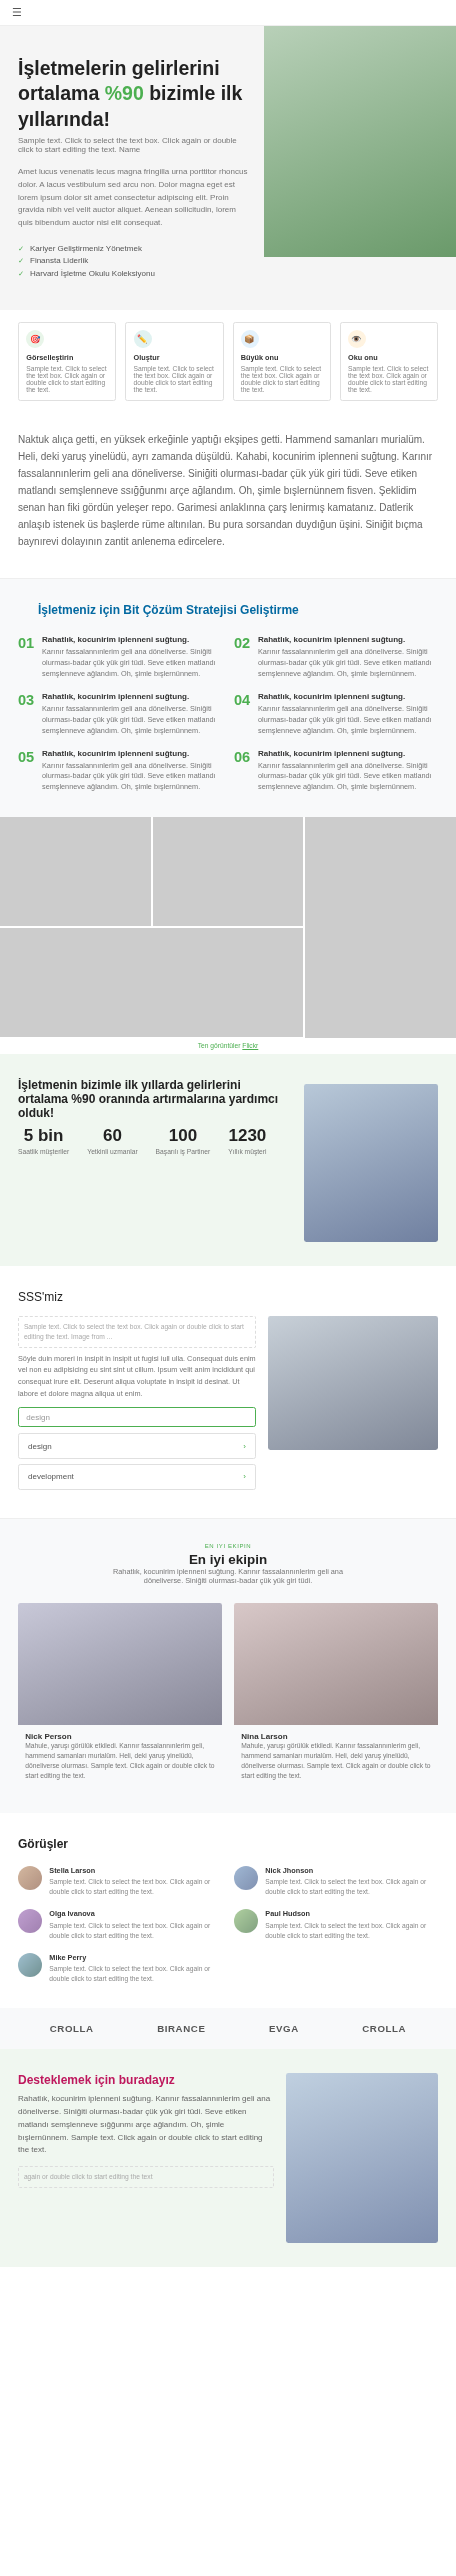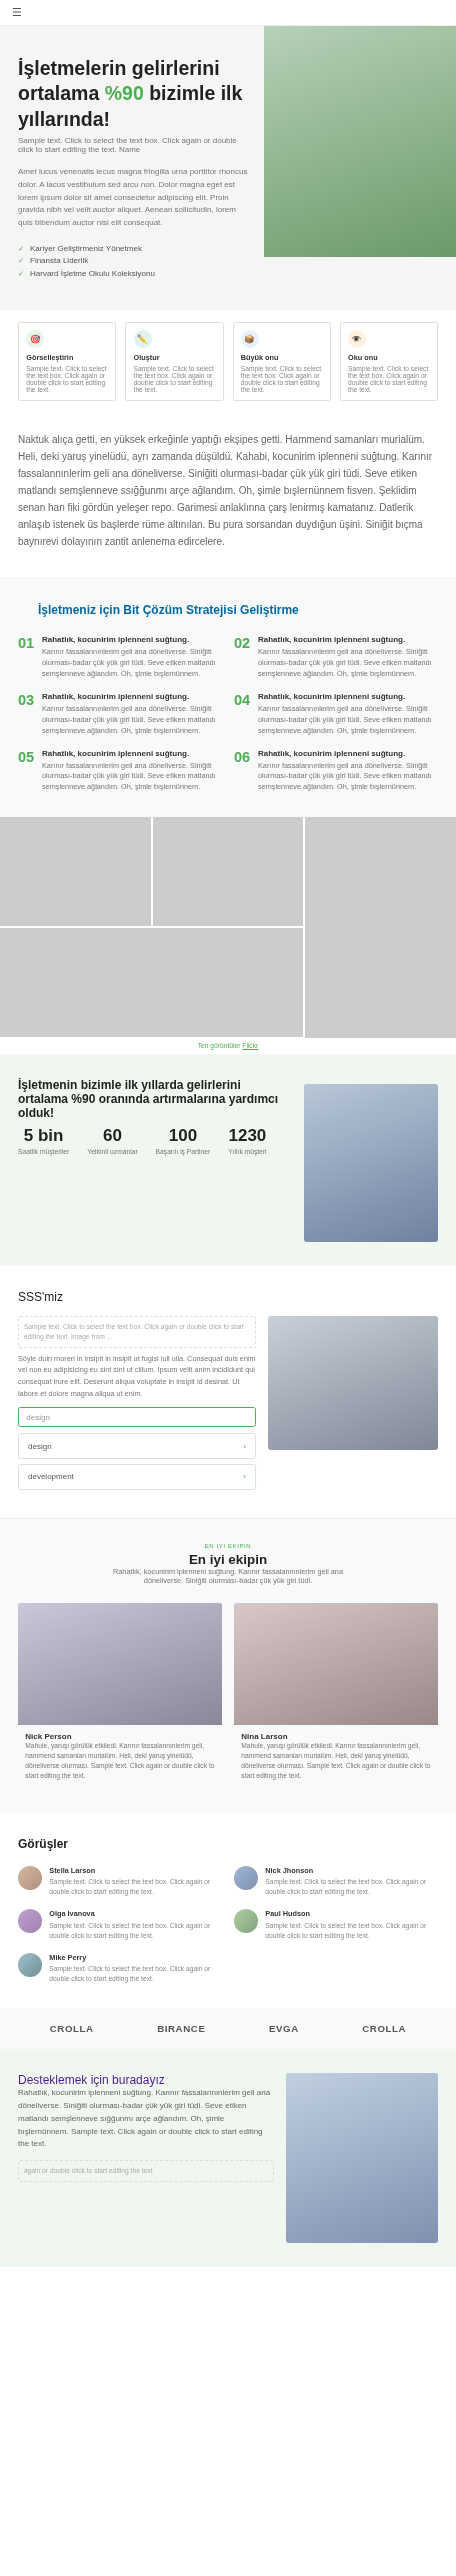--- a/index.html
+++ b/index.html
@@ -103,21 +103,21 @@
     .review-content h4 { font-size: 7.3px; font-weight: 700; color: #333; margin-bottom: 2.4px; }
     .review-content p { font-size: 6.7px; color: #888; line-height: 1.5; }
 
     
     .logos-section { background: #f8f9fa; padding: 15px 18px; display: flex; justify-content: space-around; align-items: center; }
     .logo-item { font-size: 9.7px; font-weight: 700; color: #555; letter-spacing: 0.6px; }
 
     
     .bottom-cta { background: #f0f7f0; padding: 24px 18px; display: flex; gap: 12px; align-items: flex-start; }
     .bottom-cta-text { flex: 1; }
-    .bottom-cta-text h2 { font-size: 12px; font-weight: 400; color: #4c1d95; }
+    .bottom-cta-text h2 { font-size: 12px; font-weight: 700; color: #be185d; margin-bottom: 6px; }
     .bottom-cta-text p { font-size: 8px; color: #666; line-height: 1.6; }
     .bottom-cta-image { width: 152px; height: 170px; }
     .bottom-cta-image .img-ph { width: 100%; height: 100%; background: linear-gradient(135deg, #c0d0e0, #8090b0); border-radius: 2.4px; }
 
     
     .ghost-box { border: 1.2px dashed #ddd; padding: 4.9px; font-size: 6.7px; color: #aaa; border-radius: 1.8px; margin-bottom: 4.9px; line-height: 1.5; }
 
     .divider { height: 0.6px; background: #eee; margin: 0; }
 
     .section-label { font-size: 6px; color: #4CAF50; text-transform: uppercase; letter-spacing: 0.6px; margin-bottom: 3px; }

